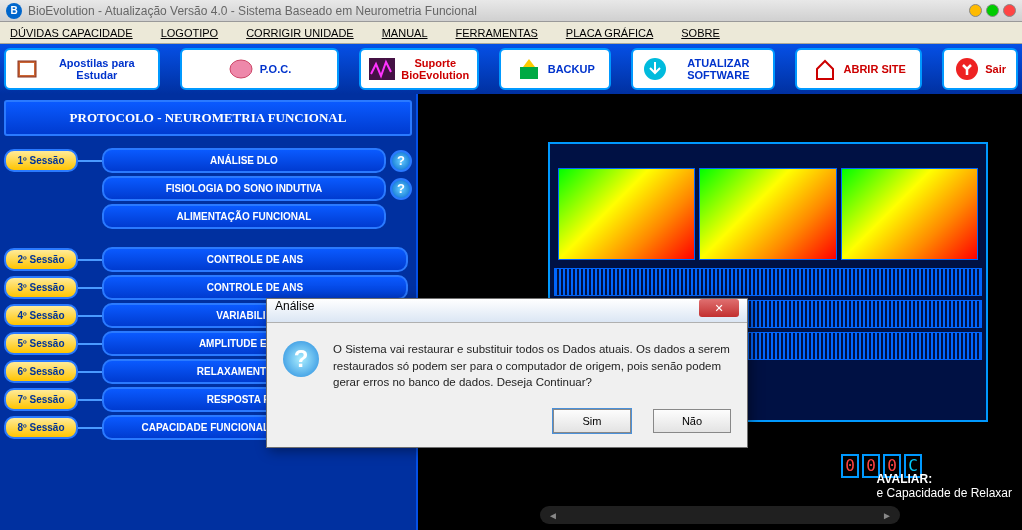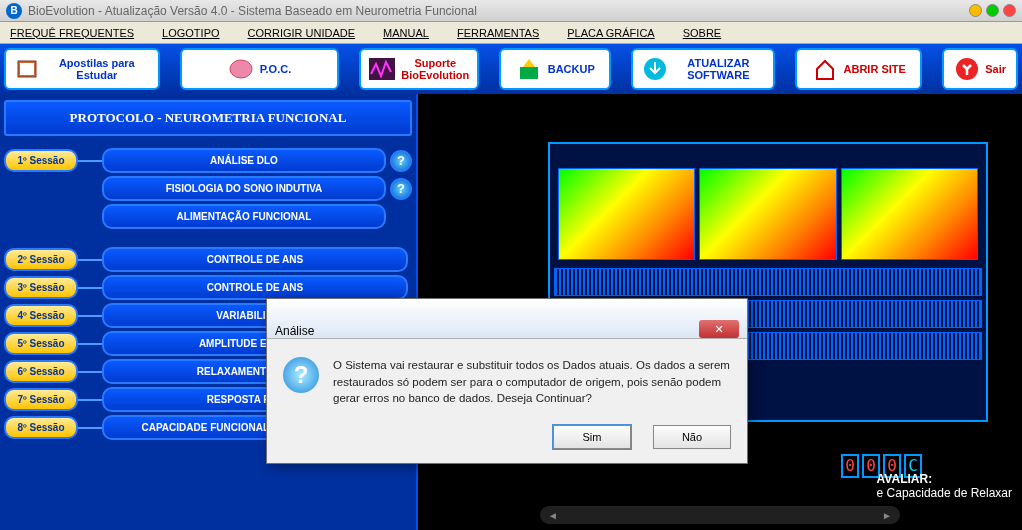--- a/index.html
+++ b/index.html
@@ -51,21 +51,21 @@
 .gradient-box { flex: 1; height: 92px; background: linear-gradient(135deg, #0f0 0%, #ff0 40%, #f80 70%, #f00 100%); border: 1px solid #06f; }
 .waveform { height: 28px; background: repeating-linear-gradient(90deg,#06f 0 2px,#001144 2px 4px); margin: 4px; border: 1px solid #06f; }
 
 .right-overlay { position: absolute; right: 10px; bottom: 30px; color: #fff; font-size: 12px; }
 .overlay-title { font-weight: bold; }
 .digit-box { position:absolute; right:100px; top:360px; display:flex; gap:3px; }
 .digit { width:18px;height:24px;background:#000;border:2px solid #09f;color:#f44;font-family:monospace;font-size:16px;text-align:center; }
 
 
 .dialog { position: absolute; left: 266px; top: 298px; width: 482px; background: #f0f0f0; border: 1px solid #707070; box-shadow: 3px 3px 12px rgba(0,0,0,0.4); }
-.dlg-title { height: 40px; background: linear-gradient(#fff,#dbe6f4); display: flex; align-items: flex-end; padding: 0 8px; font-size: 12px; border-bottom: 1px solid #b0b0b0; }
+.dlg-title { height: 24px; background: linear-gradient(#fff,#dbe6f4); display: flex; align-items: flex-start; padding: 0 8px; font-size: 12px; border-bottom: 1px solid #b0b0b0; }
 .dlg-close { margin-left: auto; width: 40px; height: 18px; background: linear-gradient(#e07070,#c23030); border-radius: 3px; color: #fff; font-size: 11px; display: flex; align-items: center; justify-content: center; cursor: pointer; }
 .dlg-body { padding: 18px 16px 14px 16px; display: flex; gap: 14px; }
 .dlg-icon { width: 36px; height: 36px; background: radial-gradient(#aef,#28d); border-radius: 50%; color: #fff; font-size: 24px; font-weight: bold; display: flex; align-items: center; justify-content: center; flex-shrink: 0; }
 .dlg-text { font-size: 11.5px; color: #222; line-height: 1.45; }
 .dlg-buttons { display: flex; justify-content: flex-end; gap: 22px; padding: 4px 16px 14px 16px; }
 .dlg-btn { width: 78px; height: 24px; background: linear-gradient(#fdfdfd,#e3e3e3); border: 1px solid #888; font-size: 11px; cursor: pointer; }
 .dlg-btn.default { outline: 1px solid #4a90d9; }
 
 .scroll-indicator { position:absolute; bottom:6px; left:50%; transform:translateX(-50%); width:360px; height:18px; background:rgba(40,40,40,0.8); border-radius:9px; display:flex; align-items:center; justify-content:space-between; padding:0 8px; }
 .scroll-indicator span { color:#888; font-size:10px; }
@@ -77,21 +77,21 @@
   <div class="titlebar-icon">B</div>
   <div class="titlebar-text">BioEvolution - Atualização Versão 4.0  -  Sistema Baseado em Neurometria Funcional</div>
   <div class="win-controls">
     <div class="win-dot dot-min"></div>
     <div class="win-dot dot-max"></div>
     <div class="win-dot dot-close"></div>
   </div>
 </div>
 
 <div class="menubar">
-  <span>FREQUÊ FREQUENTES</span>
+  <span>DÚVIDAS CAPACIDADE</span>
   <span>LOGOTIPO</span>
   <span>CORRIGIR UNIDADE</span>
   <span>MANUAL</span>
   <span>FERRAMENTAS</span>
   <span>PLACA GRÁFICA</span>
   <span>SOBRE</span>
 </div>
 
 <div class="toolbar-wrap">
   <div class="toolbar">

